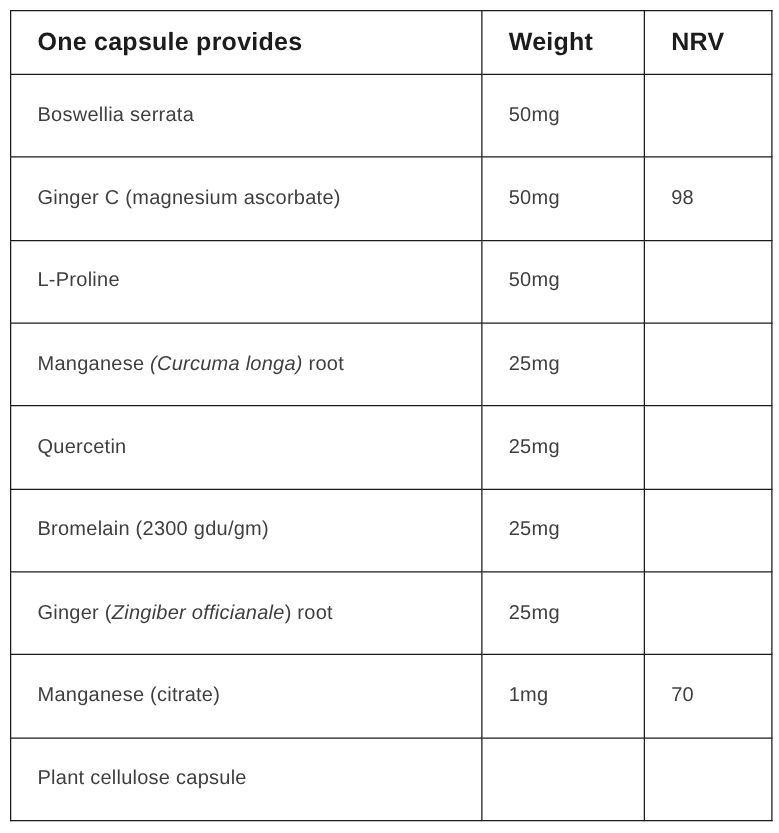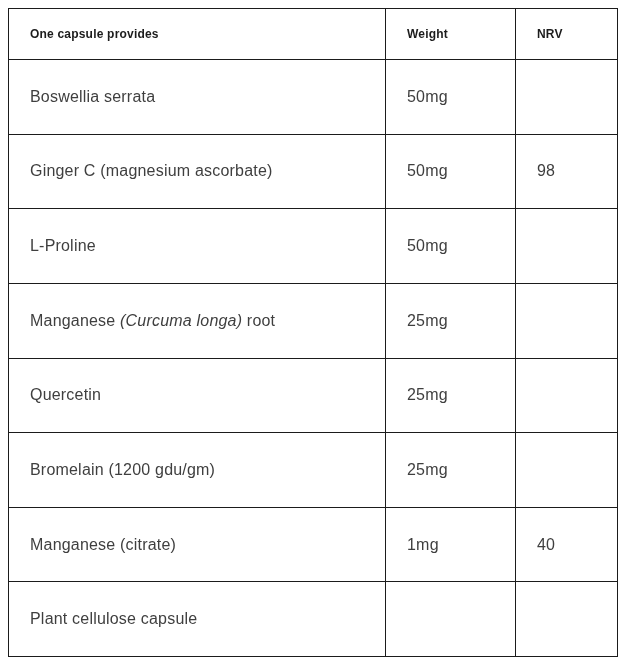--- a/index.html
+++ b/index.html
@@ -29,21 +29,21 @@
   th,td{
     border:1.5px solid var(--border-color);
     padding:0 8px 0 21px;
     text-align:left;
     vertical-align:middle;
     overflow:hidden;
     white-space:nowrap;
   }
   thead tr{height:51px;}
   th{
-    font-size:12px;
+    font-size:20px;
     font-weight:700;
     color:var(--header-text);
     letter-spacing:0.2px;
   }
   td{
     font-size:16px;
     font-weight:400;
     color:var(--body-text);
     letter-spacing:0.2px;
   }
@@ -85,28 +85,33 @@
       <td><span>Manganese </span><em>(Curcuma longa)</em><span> root</span></td>
       <td>25mg</td>
       <td></td>
     </tr>
     <tr>
       <td><span>Quercetin</span></td>
       <td>25mg</td>
       <td></td>
     </tr>
     <tr>
-      <td><span>Bromelain (1200 gdu/gm)</span></td>
+      <td><span>Bromelain (2300 gdu/gm)</span></td>
+      <td>25mg</td>
+      <td></td>
+    </tr>
+    <tr>
+      <td><span>Ginger (</span><em>Zingiber officianale</em><span>) root</span></td>
       <td>25mg</td>
       <td></td>
     </tr>
     <tr>
       <td><span>Manganese (citrate)</span></td>
       <td>1mg</td>
-      <td>40</td>
+      <td>70</td>
     </tr>
     <tr>
       <td><span>Plant cellulose capsule</span></td>
       <td></td>
       <td></td>
     </tr>
   </tbody>
 </table>
 
 </body></html>

